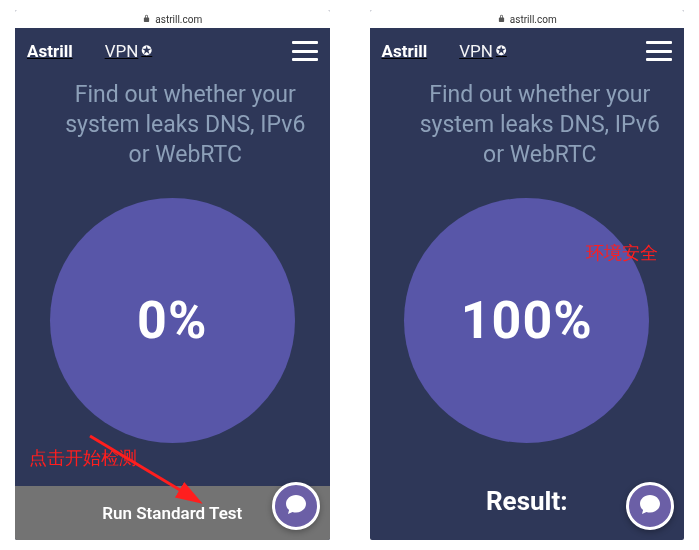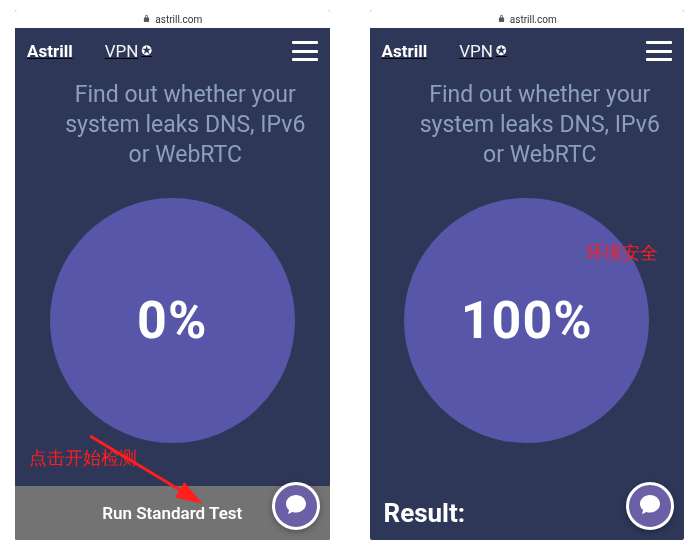--- a/index.html
+++ b/index.html
@@ -106,20 +106,21 @@
     font-size:17px;
     font-weight:600;
     cursor:pointer;
   }
   .result-bar {
     height:54px;
     display:flex;
     align-items:center;
     padding:0 14px;
     gap:10px;
+    flex-direction:column;
   }
   .result-label {
     color:#fff;
     font-size:26px;
     font-weight:700;
   }
   .secure-badge {
     flex:1;
     height:38px;
     background:#7AC943;

